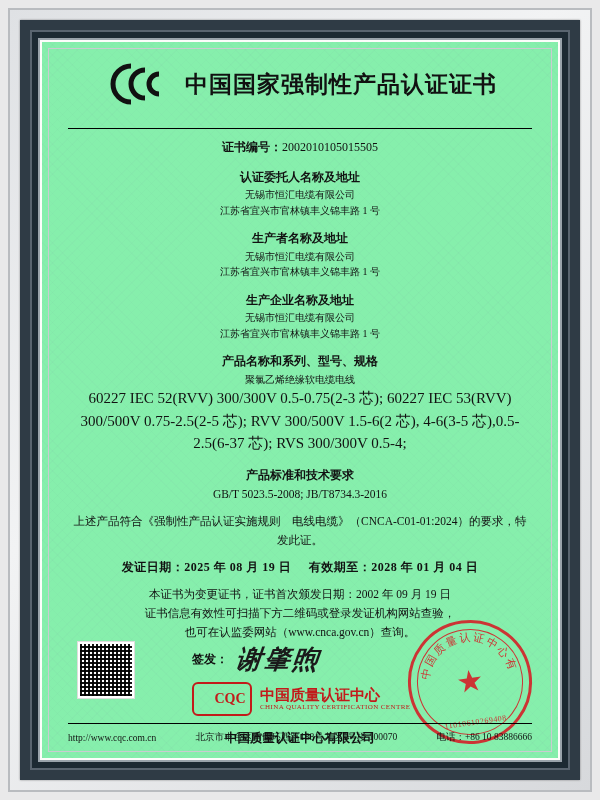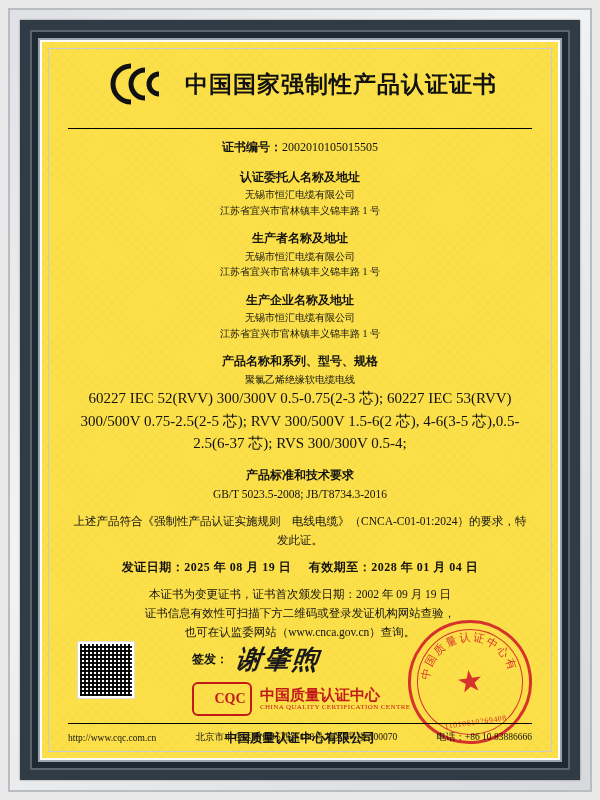--- a/index.html
+++ b/index.html
@@ -39,21 +39,21 @@
   .frame-inner-bevel {
     position: absolute;
     left: 38px; top: 38px; right: 38px; bottom: 38px;
     border: 2px solid #9aa3ab;
     background: #fdfdfb;
     box-sizing: border-box;
   }
   .paper {
     position: absolute;
     left: 42px; top: 42px; right: 42px; bottom: 42px;
-    background: #fde047;
+    background: #86efac;
     box-sizing: border-box;
     overflow: hidden;
   }
   .paper-border {
     position: absolute;
     left: 6px; top: 6px; right: 6px; bottom: 6px;
     border: 1px solid #c9ccd0;
     box-sizing: border-box;
     pointer-events: none;
   }

